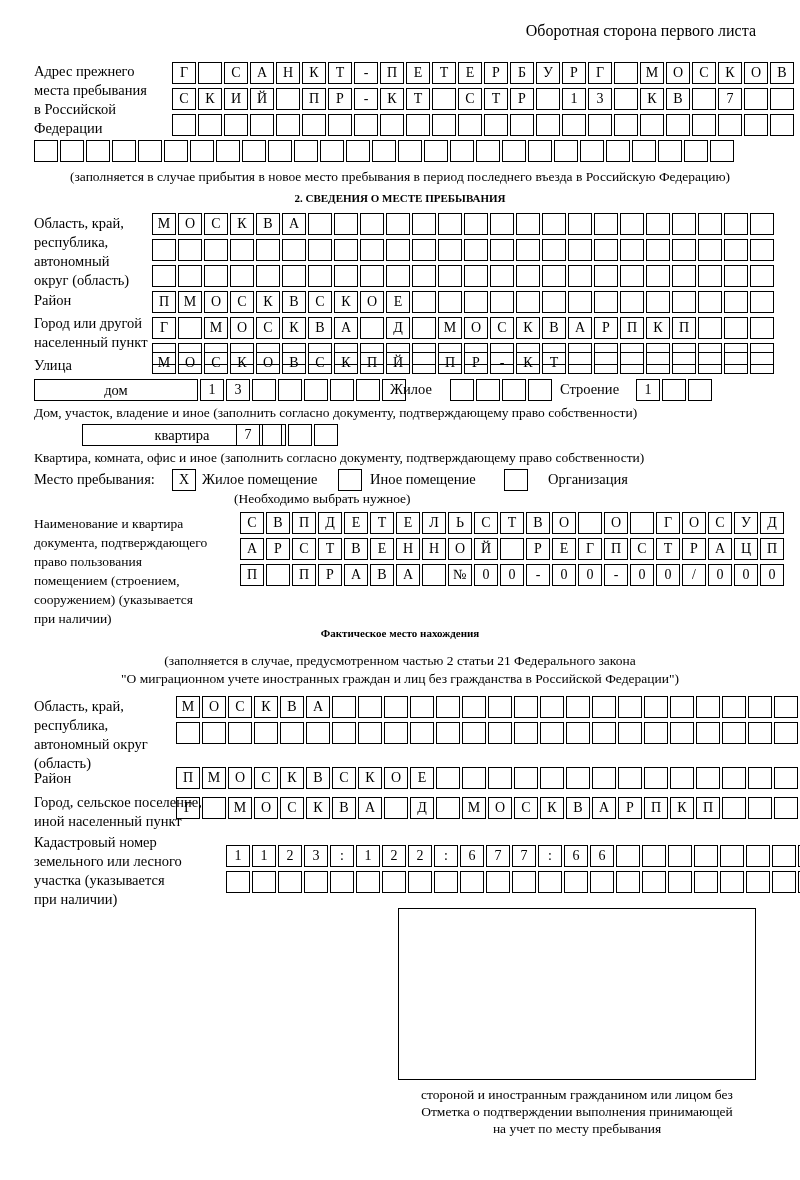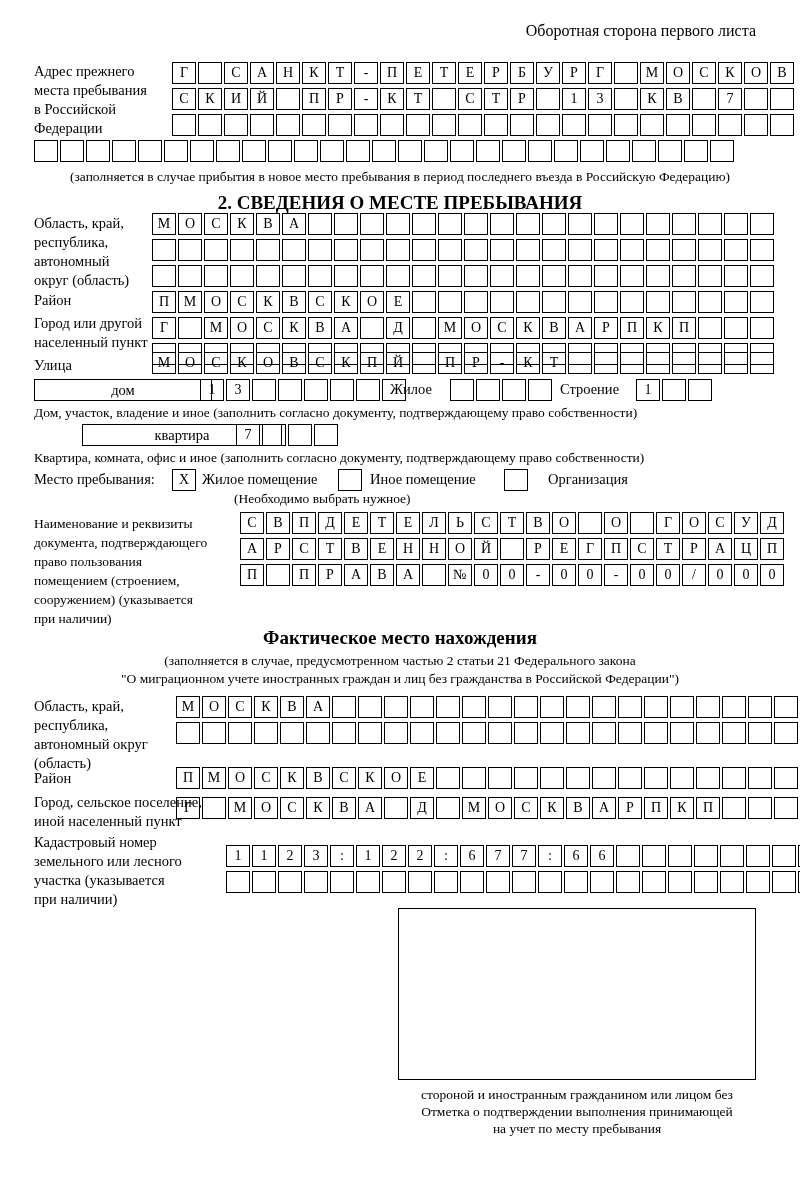--- a/index.html
+++ b/index.html
@@ -50,21 +50,21 @@
 
   .inline-lbl{position:absolute;font-size:14.5px;}
 
   .bigbox{
     position:absolute;
     border:1px solid #000;
     box-sizing:border-box;
   }
 
   .note{position:absolute;font-size:13.5px;line-height:17px;text-align:center;}
-  .sect-title{position:absolute;font-size:19px;font-weight:bold;text-align:center;width:100%;}
+  .sect-title{position:absolute;font-size:11px;font-weight:bold;text-align:center;width:100%;}
 </style>
 </head>
 <body>
 
 <div class="page">
 
   <div class="hdr-right">Оборотная сторона первого листа</div>
 
   <div class="abs lbl" style="left:34px;top:62px;">
     <div>Адрес прежнего</div>
@@ -376,21 +376,21 @@
       <div class="bx"></div>
       <div class="bx"></div>
       <div class="bx"></div>
       <div class="bx"></div>
       <div class="bx"></div>
       <div class="bx"></div>
       <div class="bx"></div>
       <div class="bx"></div>
     </div>
 
-  <div class="wide" style="left:34px;top:379px;width:178px;">дом</div>
+  <div class="wide" style="left:34px;top:379px;width:164px;">дом</div>
   <div class="boxrow" id="s2-house" style="left:200px;top:379px;">
       <div class="bx">1</div>
       <div class="bx">3</div>
       <div class="bx"></div>
       <div class="bx"></div>
       <div class="bx"></div>
       <div class="bx"></div>
       <div class="bx"></div>
       <div class="bx"></div>
     </div>
@@ -422,21 +422,21 @@
   <div class="abs lbl" style="left:34px;top:470px;">Место пребывания:</div>
   <div class="bx" style="position:absolute;left:172px;top:469px;">Х</div>
   <div class="abs lbl" style="left:202px;top:470px;text-align:right;">Жилое помещение</div>
   <div class="bx" style="position:absolute;left:338px;top:469px;"></div>
   <div class="abs lbl" style="left:370px;top:470px;">Иное помещение</div>
   <div class="bx" style="position:absolute;left:504px;top:469px;"></div>
   <div class="abs lbl" style="left:548px;top:470px;">Организация</div>
   <div class="abs lbl-sm" style="left:234px;top:490px;">(Необходимо выбрать нужное)</div>
 
   <div class="abs lbl-sm" style="left:34px;top:514px;line-height:19px;">
-    <div>Наименование и реквизиты</div>
+    <div>Наименование и квартира</div>
     <div>документа, подтверждающего</div>
     <div>право пользования</div>
     <div>помещением (строением,</div>
     <div>сооружением) (указывается</div>
     <div>при наличии)</div>
   </div>
   <div class="boxrow" id="s2-doc1" style="left:240px;top:512px;">
       <div class="bx">С</div>
       <div class="bx">В</div>
       <div class="bx">П</div>

